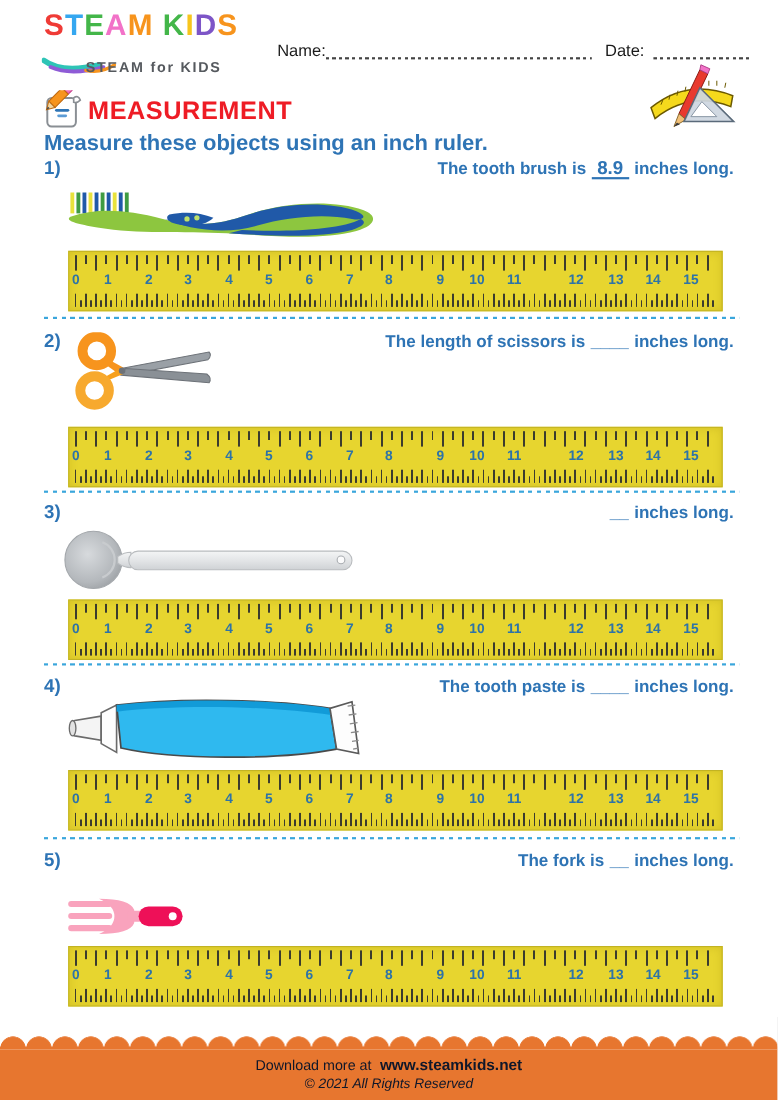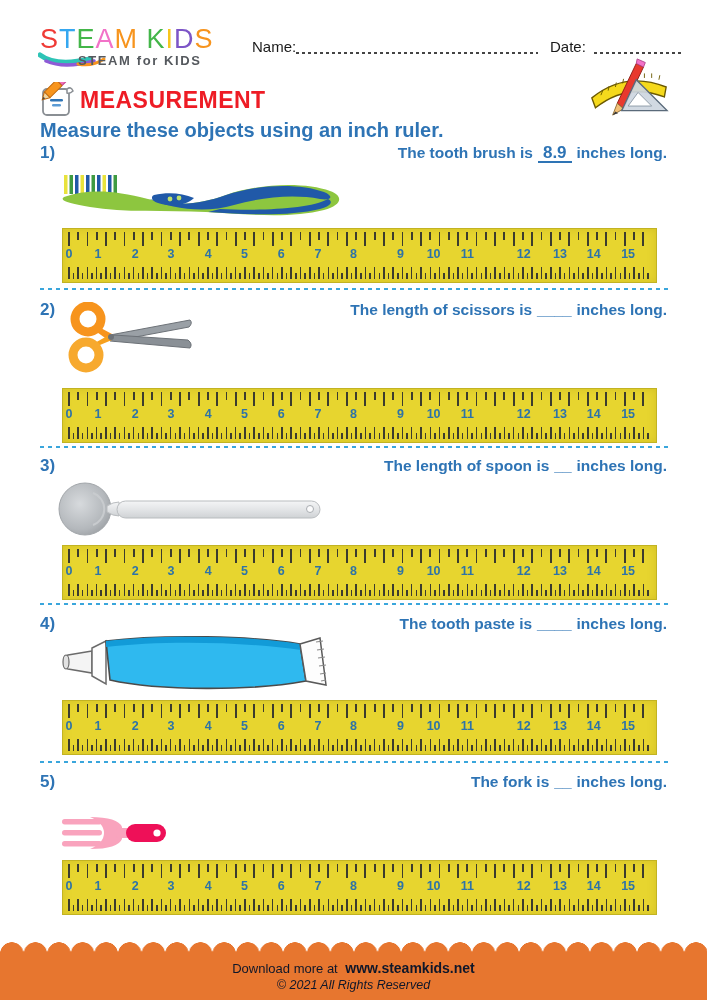--- a/index.html
+++ b/index.html
@@ -3,21 +3,21 @@
 <meta charset="utf-8">
 <style>
   html,body{margin:0;padding:0;background:#e9e9e9;}
   .page{
     position:relative;width:707px;height:1000px;margin:0 auto;background:#ffffff;
     font-family:"Liberation Sans",sans-serif;overflow:hidden;
     --blue:#2e74b5;--red:#ee1c25;--divider:#3aa6dc;
     --ruler-bg:#e7d52f;--tick:#3c3c2e;--rnum:#2d73a8;--footer-bg:#e7762f;
   }
   
-  .logo-text{position:absolute;left:40px;top:24px;font-size:27px;font-weight:400;letter-spacing:1px;}
+  .logo-text{position:absolute;left:40px;top:8px;font-size:27px;font-weight:700;letter-spacing:1px;}
   .logo-swoosh{position:absolute;left:38px;top:52px;}
   .logo-tagline{position:absolute;left:78px;top:53px;font-size:13px;font-weight:bold;letter-spacing:1.6px;color:#55595e;}
   .field-label{position:absolute;top:38px;font-size:15px;color:#1a1a1a;}
   .dash-line{position:absolute;top:52px;height:2px;
     background-image:repeating-linear-gradient(90deg,#444 0 3px,transparent 3px 6px);}
   .geom-icon{position:absolute;left:585px;top:58px;}
   .title-icon{position:absolute;left:38px;top:82px;}
   .page-title{position:absolute;left:80px;top:87px;font-size:23px;font-weight:800;letter-spacing:0.5px;color:var(--red);}
   .subtitle{position:absolute;left:40px;top:119px;font-size:20px;font-weight:bold;color:var(--blue);}
   
@@ -194,21 +194,20 @@
       <span class="ruler-num" style="left: 77.7%;">12</span>
       <span class="ruler-num" style="left: 83.8%;">13</span>
       <span class="ruler-num" style="left: 89.5%;">14</span>
       <span class="ruler-num" style="left: 95.3%;">15</span>
     </div>
   <div class="divider" style="top:446px"></div>
 
   <div class="q-row" style="top:456px">
     <span class="q-num">3)</span>
     <span class="q-text">
-      <span>The length of spoon is</span>
 
       <span class="q-blank">__</span>
       <span>inches long.</span>
     </span>
   </div>
   <svg class="obj" style="left:55px;top:480px" width="275" height="56" viewBox="0 0 275 56">
     <defs>
       <radialGradient id="bowlg" cx="40%" cy="40%" r="70%">
         <stop offset="0%" stop-color="#d7dadd"></stop>
           <stop offset="70%" stop-color="#b4b8bc"></stop>

